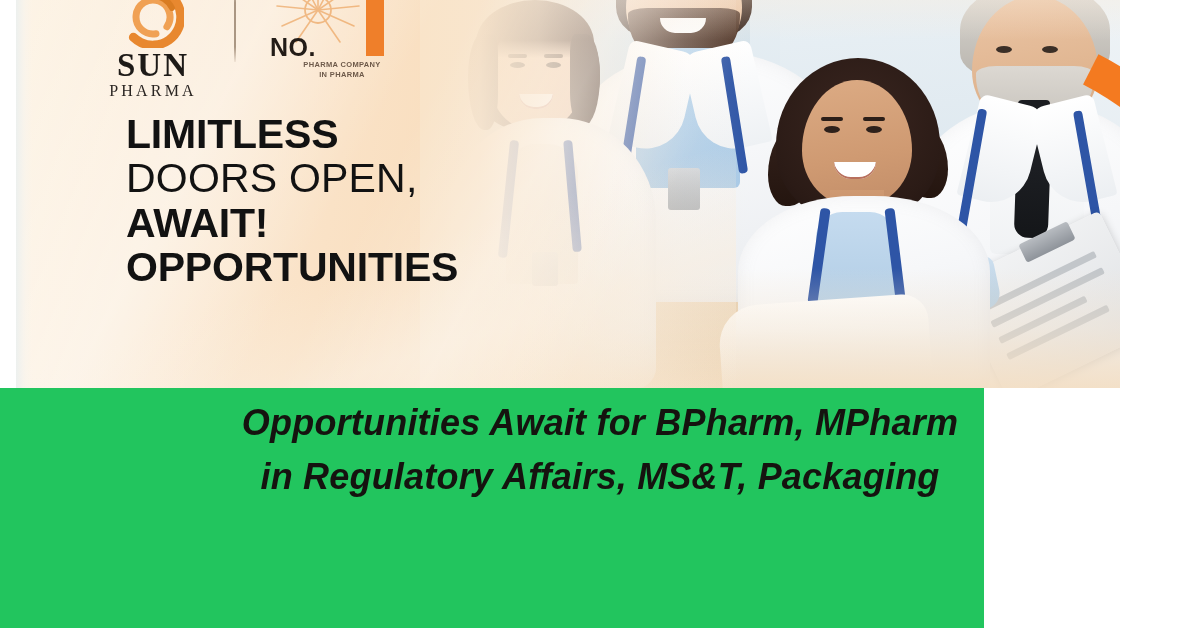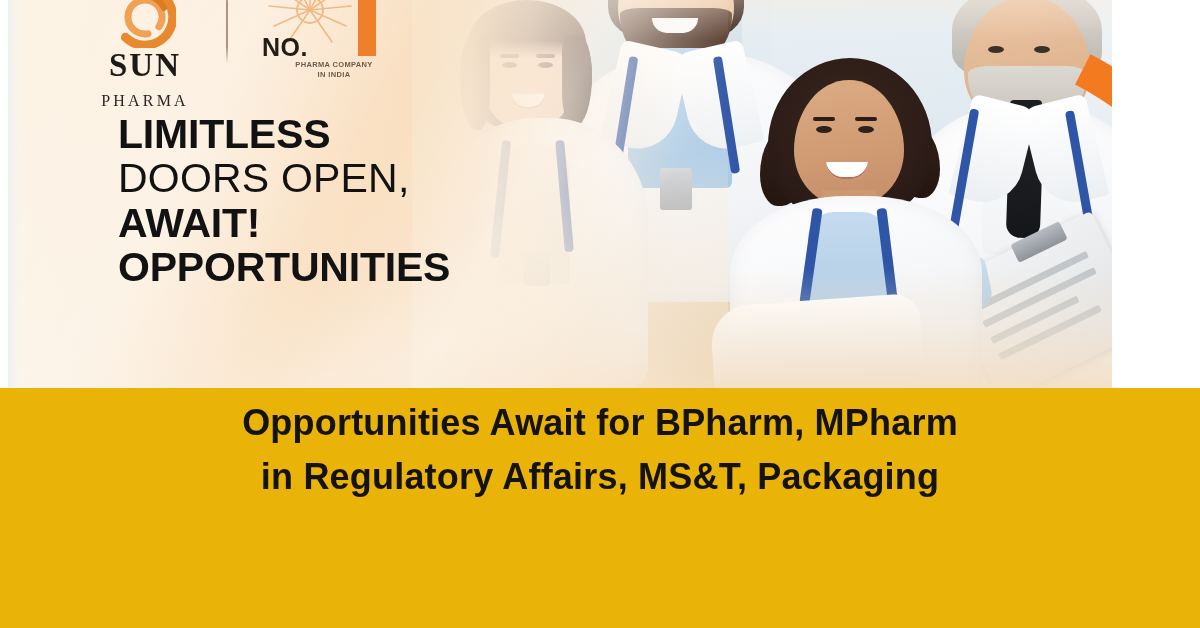--- a/index.html
+++ b/index.html
@@ -15,21 +15,21 @@
     position: relative;
     width: 1200px;
     height: 628px;
     overflow: hidden;
     background: #ffffff;
   }
 
   
   .banner {
     position: absolute;
-    left: 8px;
+    left: 16px;
     top: 0;
     width: 1104px;
     height: 388px;
     overflow: hidden;
     background:
       linear-gradient(100deg,
         #fdf4e6 0%,
         #fbecd9 14%,
         #fae2c6 30%,
         #f8dcbb 44%,
@@ -307,21 +307,21 @@
     letter-spacing: 2px;
     color: #1d1a17;
     line-height: 0.95;
   }
   .sun-sub {
     font-family: "Liberation Serif", serif;
     font-size: 16px;
     font-weight: 400;
     letter-spacing: 3.2px;
     color: #2a2522;
-    margin-top: 11px;
+    margin-top: 1px;
   }
   .logo-divider {
     width: 2px;
     height: 76px;
     background: linear-gradient(180deg, rgba(150,120,95,0.15) 0%, rgba(120,95,72,0.62) 22%, rgba(120,95,72,0.62) 80%, rgba(150,120,95,0.10) 100%);
     margin: 0 26px 0 20px;
     align-self: flex-start;
     margin-top: 0px;
   }
   .no1-logo {
@@ -390,23 +390,24 @@
     font-weight: 700;
     font-size: 41px;
     letter-spacing: -0.2px;
   }
 
   
   .caption-band {
     position: absolute;
     left: 0;
     top: 388px;
-    width: 1200px;
+    width: 984px;
     height: 240px;
-    background: #eab308;
+    background: #22c55e;
+    font-style: italic;
   }
   .caption-text {
     position: absolute;
     left: 0;
     top: 8px;
     width: 1200px;
     text-align: center;
     font-family: "Liberation Sans", sans-serif;
     font-weight: 700;
     font-size: 36px;
@@ -547,21 +548,21 @@
         </div>
 
         <div class="no1-one">
           <svg viewBox="0 0 46 86" width="46" height="86" aria-hidden="true">
             <path d="M10 0 H44 V86 H26 V22 H10 Z" fill="#ef7f2a"></path>
           </svg>
         </div>
 
         <div class="no1-caption">
           <span>PHARMA COMPANY</span><br>
-          <span>IN INDIA</span>
+          <span>IN PHARMA</span>
         </div>
       </div>
     </div>
 
     <div class="headline">
       <div class="hl-line hl-bold">LIMITLESS</div>
       <div class="hl-line hl-light">DOORS OPEN,</div>
       <div class="hl-line hl-bold">AWAIT!</div>
       <div class="hl-line hl-bold">OPPORTUNITIES</div>
     </div>

